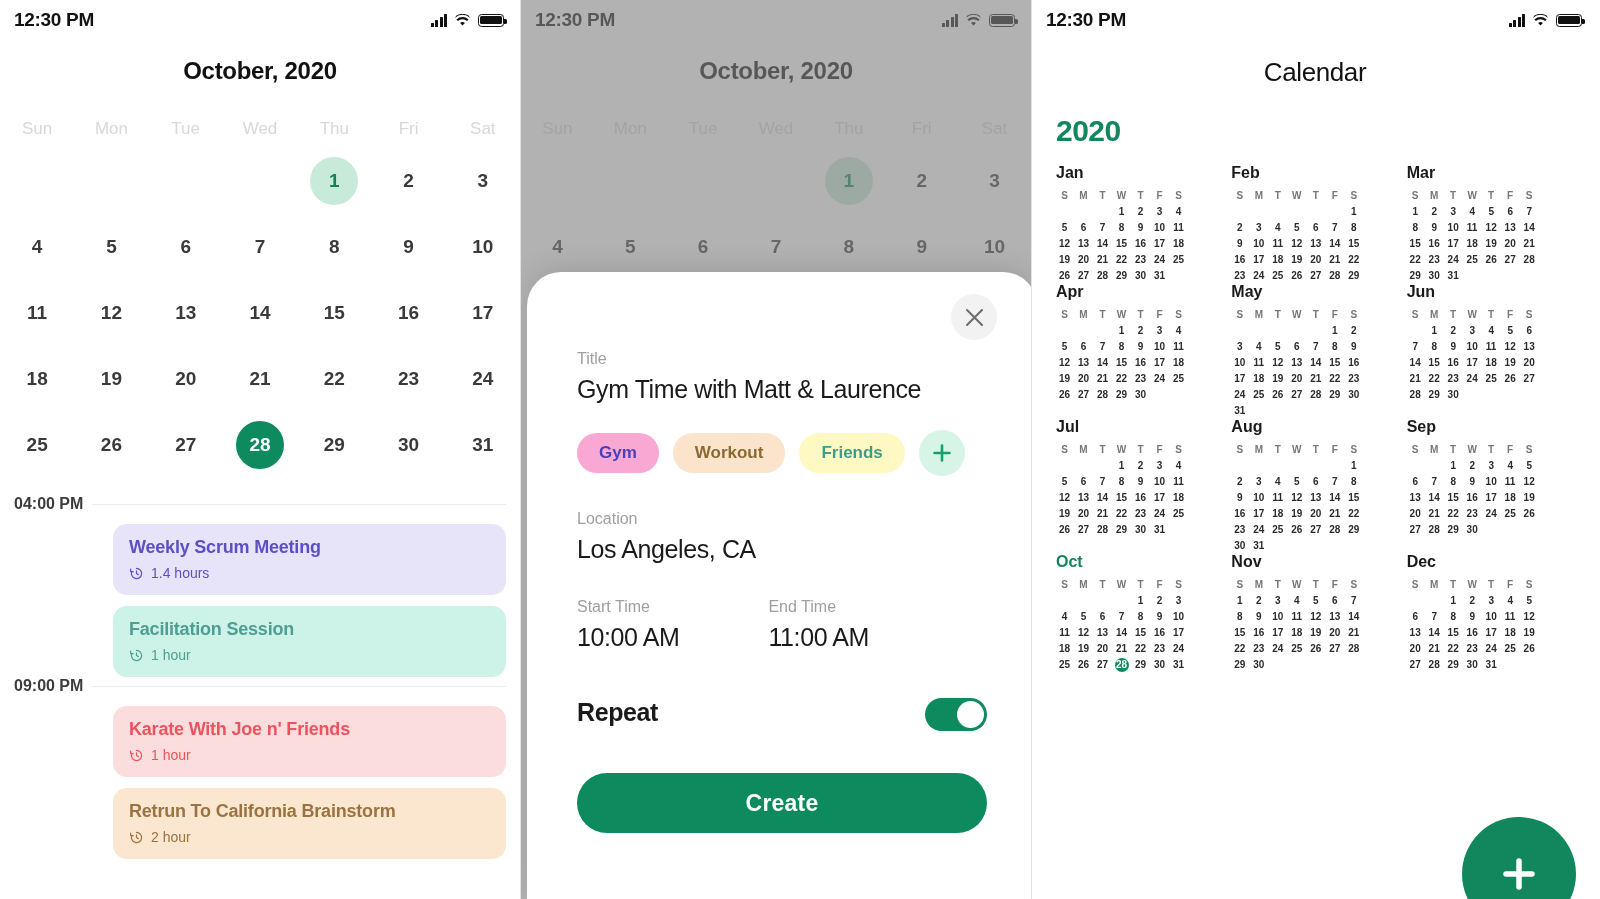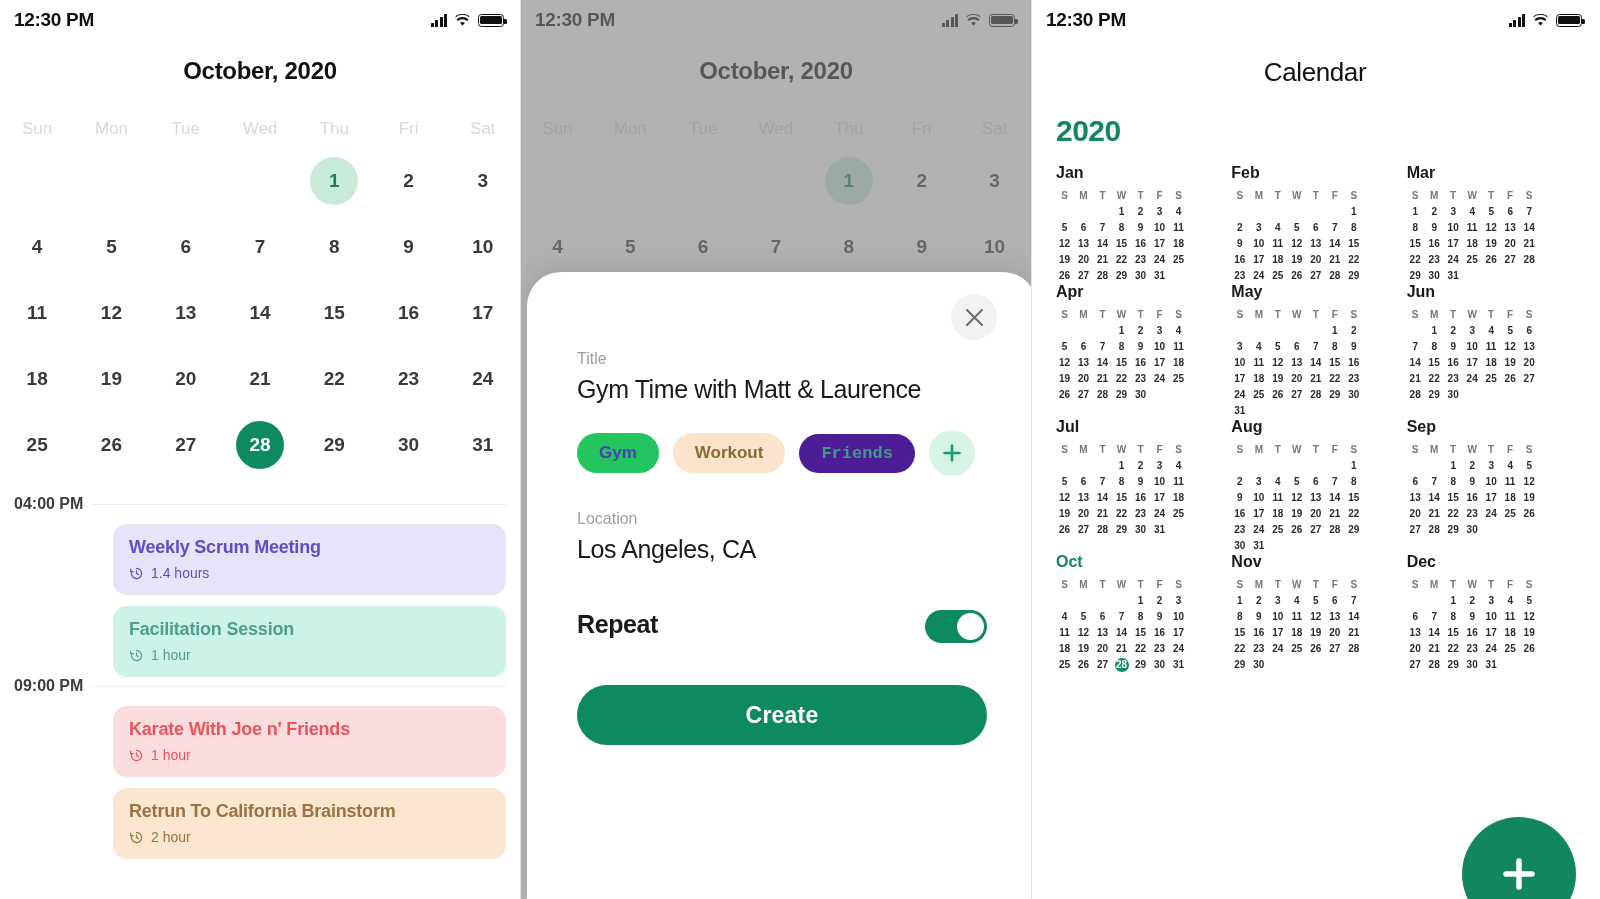--- a/index.html
+++ b/index.html
@@ -473,35 +473,45 @@
             <path d="M2 2 17 17M17 2 2 17" stroke="#6d6d6d" stroke-width="2.1" stroke-linecap="round"></path>
           </svg>
       </div>
 
       <div style="padding-top:66px">
         <div class="field-label">Title</div>
         <div class="field-value">Gym Time with Matt &amp; Laurence</div>
       </div>
 
       <div class="tags" id="tag-row">
-          <div class="tag" style="background: #22c55e; color: rgb(75, 63, 184);">Gym</div>
+          <div class="tag" style="background: #f9a8d4; color: rgb(75, 63, 184);">Gym</div>
           <div class="tag" style="background: rgb(251, 228, 203); color: rgb(138, 106, 51);">Workout</div>
-          <div class="tag" style="background: #4c1d95; color: rgb(63, 155, 138); font-family: Liberation Mono, monospace;">Friends</div>
+          <div class="tag" style="background: #fef9c3; color: rgb(63, 155, 138);">Friends</div>
           <div class="tag-add">
             <svg width="22" height="22" viewBox="0 0 22 22">
               <path d="M11 3.5v15M3.5 11h15" stroke="#16a06e" stroke-width="2.6" stroke-linecap="round"></path>
             </svg>
           </div>
         </div>
 
       <div style="margin-top:34px">
         <div class="field-label">Location</div>
         <div class="field-value">Los Angeles, CA</div>
       </div>
 
+      <div class="times">
+        <div>
+          <div class="field-label">Start Time</div>
+          <div class="field-value">10:00 AM</div>
+        </div>
+        <div>
+          <div class="field-label">End Time</div>
+          <div class="field-value">11:00 AM</div>
+        </div>
+      </div>
 
       <div class="repeat-row">
         <div class="repeat-label">Repeat</div>
         <div class="toggle"></div>
       </div>
 
       <div class="create-btn">Create</div>
     </div>
   </div>
 

